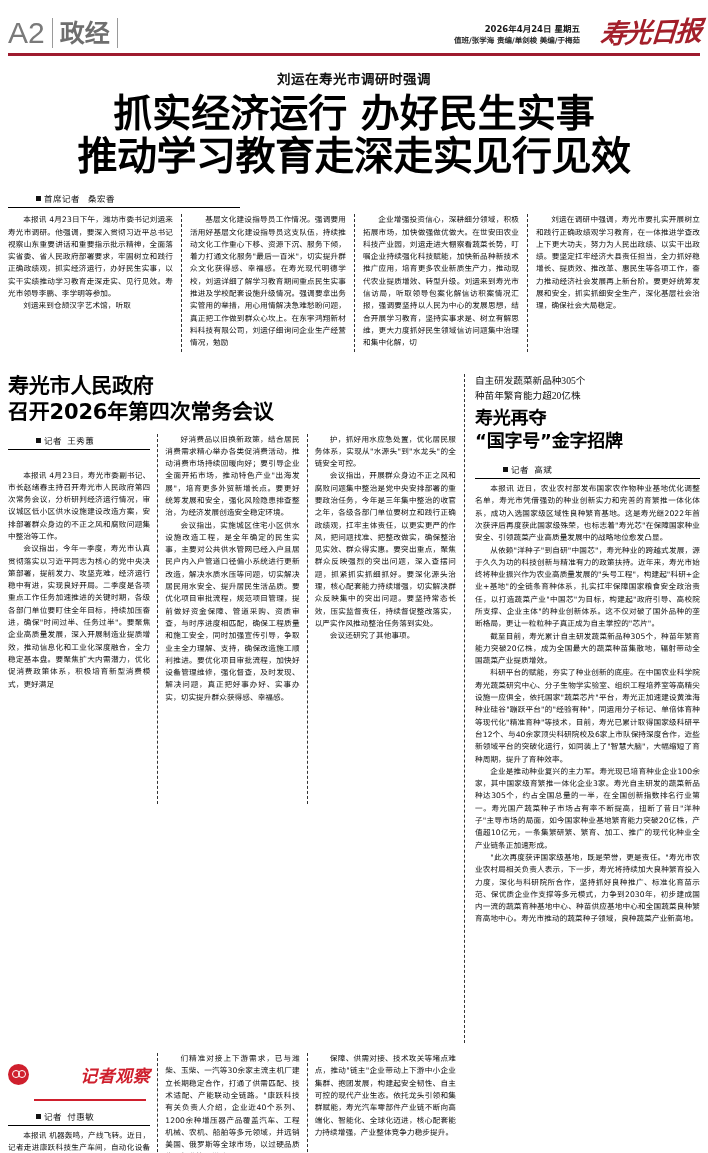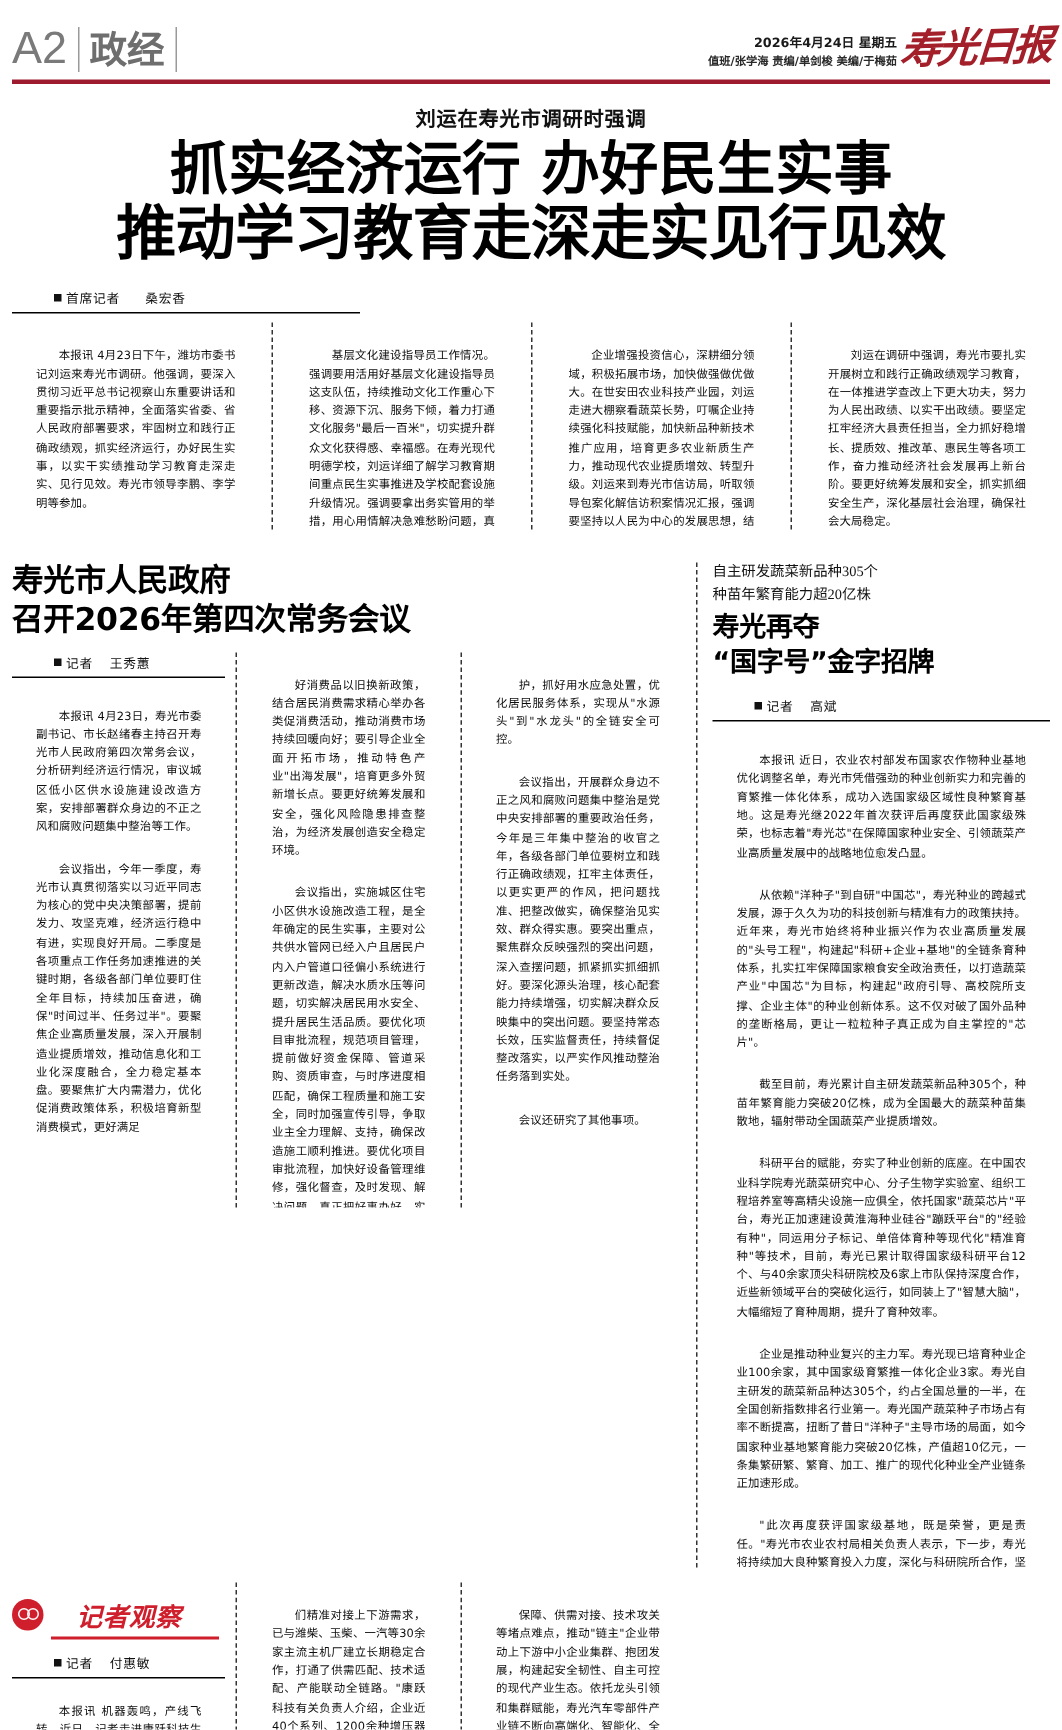--- a/index.html
+++ b/index.html
@@ -23,57 +23,57 @@
   .mh-pageno{
     font-family:"Liberation Sans","DejaVu Sans",sans-serif;
     font-size:30px;color:#7a7a7a;font-weight:400;letter-spacing:0px;
     line-height:1;
   }
   .mh-sep{display:inline-block;width:1px;height:30px;background:#9a9a9a;margin:0 7px;}
   .mh-section{
     font-family:"DejaVu Sans","Liberation Sans",sans-serif;
     font-size:25px;color:#6e6e6e;font-weight:600;line-height:1;
   }
-  .mh-right{display:flex;align-items:flex-end;gap:2px;}
+  .mh-right{display:flex;align-items:flex-end;gap:20px;}
   .mh-meta{text-align:right;line-height:1.35;padding-bottom:2px;}
   .mh-date{
     font-family:"DejaVu Sans","Liberation Sans",sans-serif;
     font-size:8.5px;color:#1a1a1a;font-weight:700;white-space:nowrap;
   }
   .mh-credits{
     font-family:"DejaVu Sans","Liberation Sans",sans-serif;
     font-size:7.5px;color:#2a2a2a;white-space:nowrap;font-weight:bold;
   }
   .mh-logo{
     font-family:"DejaVu Serif","Liberation Serif",serif;
     font-size:27px;color:#a31f2a;font-weight:700;
     font-style:italic;letter-spacing:-2px;line-height:1;
     transform:skewX(-6deg) rotate(-2deg);
     padding-bottom:2px;white-space:nowrap;
   }
   .mh-rule{height:3px;background:#9e1b2f;margin-top:5px;}
 
   
   .byline{
-    font-family:Liberation Mono, monospace;
+    font-family:Liberation Serif, serif;
     font-size:8.5px;color:#111;letter-spacing:.5px;white-space:nowrap;padding-left:28px;
   }
   .byline .sq{display:inline-block;width:5px;height:5px;background:#111;margin-right:3px;vertical-align:1px;}
   .byline-rule{height:1px;background:#000;margin-top:3px;}
 
   .col-text{
     font-family:"DejaVu Sans","Liberation Sans",sans-serif;
     font-size:7.6px;
     line-height:1.62;
     text-align:justify;
     text-justify:inter-ideograph;
     color:#0d0d0d;
     letter-spacing:.1px;
   }
-  .col-text p{margin:16px;text-indent:2em;}
+  .col-text p{margin:0;text-indent:2em;}
 
   .vdash{
     border-left:1px dashed #333;
   }
 
   
   .lead{margin-top:12px;}
   .lead-kicker{
     text-align:center;
     font-family:"DejaVu Sans","Liberation Sans",sans-serif;
@@ -136,21 +136,21 @@
   .mid-left-cols .cell{padding:0 7px;overflow:hidden;}
   .mid-left-cols .cell:first-child{padding-left:0;}
   .mid-left-cols .cell:last-child{padding-right:0;}
 
   .mid-right-body{margin-top:4px;height:560px;overflow:hidden;}
 
   
   .bot{margin-top:10px;display:grid;grid-template-columns:456px 236px;}
   .bot-left{padding-right:8px;}
 
-  .obs-badge{display:flex;align-items:center;gap:22px;margin:9px 0 2px 0;}
+  .obs-badge{display:flex;align-items:center;gap:22px;margin:9px 0 12px 0;justify-content:space-between;}
   .obs-circle{
     width:21px;height:21px;border-radius:50%;
     background:#cf1f2d;position:relative;flex:0 0 auto;
   }
   .obs-circle:before,.obs-circle:after{
     content:"";position:absolute;top:6px;width:6px;height:6px;
     border:1.4px solid #fff;border-radius:50%;
   }
   .obs-circle:before{left:3.5px;}
   .obs-circle:after{right:3.5px;}

